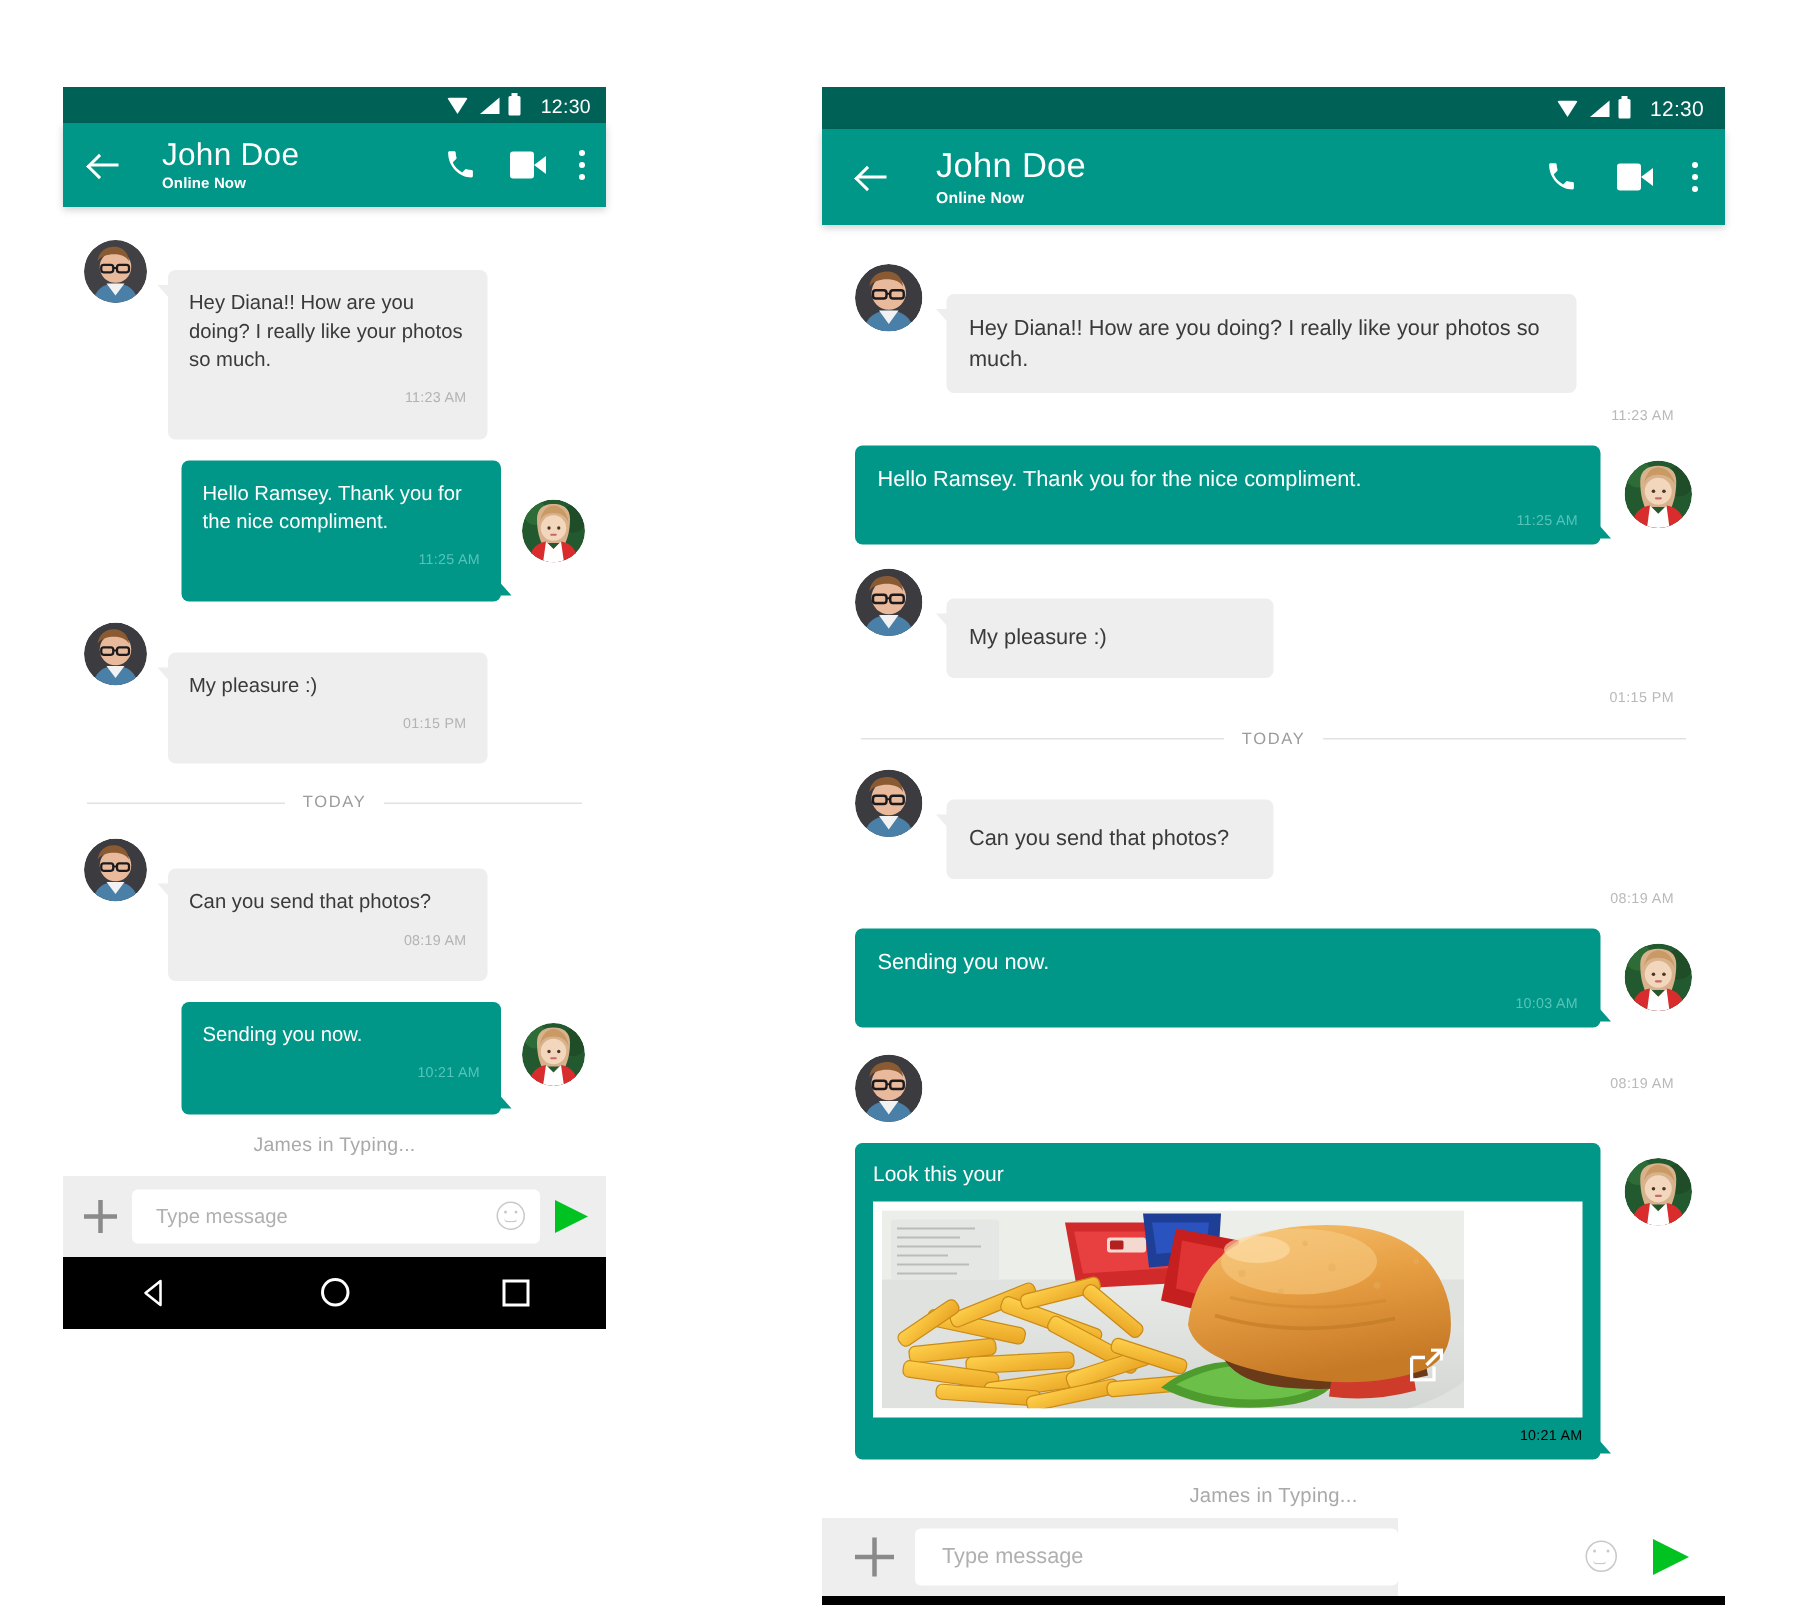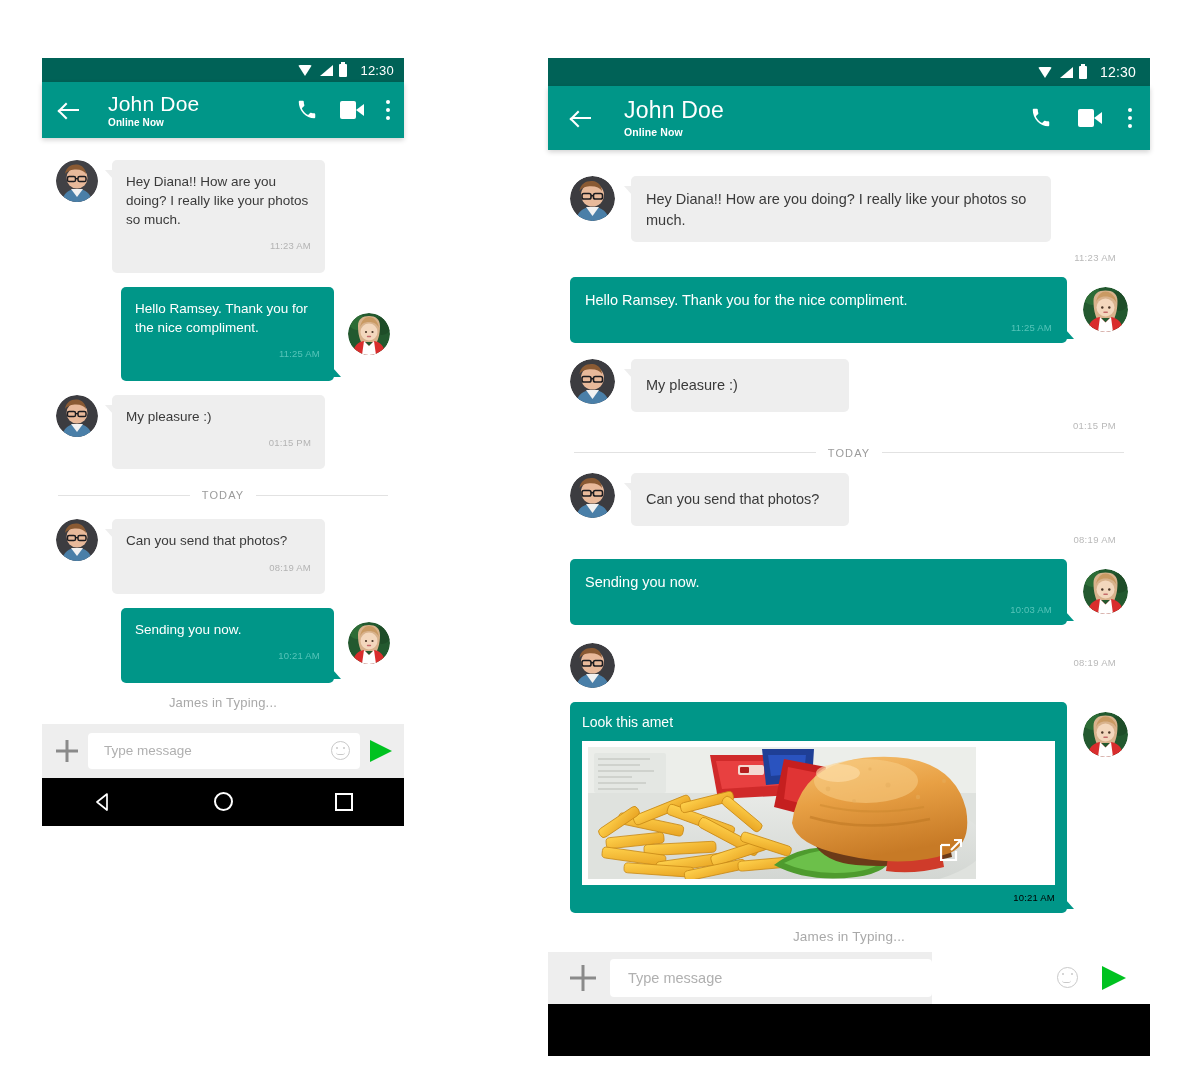--- a/index.html
+++ b/index.html
@@ -91,21 +91,21 @@
 
   .row { display: flex; align-items: flex-start; }
   .row.left { justify-content: flex-start; }
   .row.right { justify-content: flex-end; }
 
   .avatar { border-radius: 50%; flex: none; overflow: hidden; position: relative; }
   .av-s { width: 42px; height: 42px; }
   .av-l { width: 45px; height: 45px; }
 
   .bubble { position: relative; border-radius: 5px; }
-  .bub-in { background: #eeeeee; color: #3a3a3a; }
+  .bub-in { background: #eeeeee; color: #3a3a3a; margin-top: 20px; }
   .bub-out { background: #009688; color: #ffffff; }
   .bub-s { padding: 12px 14px 20px 14px; font-size: 13.5px; line-height: 1.42; }
   .bub-l { padding: 13px 15px 11px 15px; font-size: 14.5px; line-height: 1.45; }
 
   
   .tail-l { position: absolute; left: -7px; top: 10px; width: 0; height: 0;
     border-top: 0 solid transparent; border-bottom: 9px solid transparent; border-right: 8px solid #eeeeee; }
   .tail-r { position: absolute; right: -7px; bottom: 4px; width: 0; height: 0;
     border-top: 9px solid transparent; border-bottom: 0 solid transparent; border-left: 8px solid #009688; }
 
@@ -588,21 +588,21 @@
           </svg>
         </div>
         <div style="margin-left:16px;flex:1 1 auto;">
           <div class="ts-outside" style="margin-top:14px;padding-right:12px;">08:19 AM</div>
         </div>
       </div>
 
       <div class="row right" style="margin-top:14px;">
         <div class="img-bubble" style="margin-right:16px;flex:1 1 auto;">
           <span class="tail-r"></span>
-          <div class="img-cap">Look this amet</div>
+          <div class="img-cap">Look this your</div>
           <div class="img-frame">
             <div class="food">
               <svg width="388" height="132" viewBox="0 0 388 132" preserveAspectRatio="none">
                 <defs>
                   <linearGradient id="bun" x1="0" y1="0" x2="0.3" y2="1">
                     <stop offset="0" stop-color="#f6c170"></stop>
                       <stop offset="0.45" stop-color="#e8a044"></stop>
                       <stop offset="1" stop-color="#c77a26"></stop>
                   </linearGradient>
                   <linearGradient id="plate" x1="0" y1="0" x2="0" y2="1">

